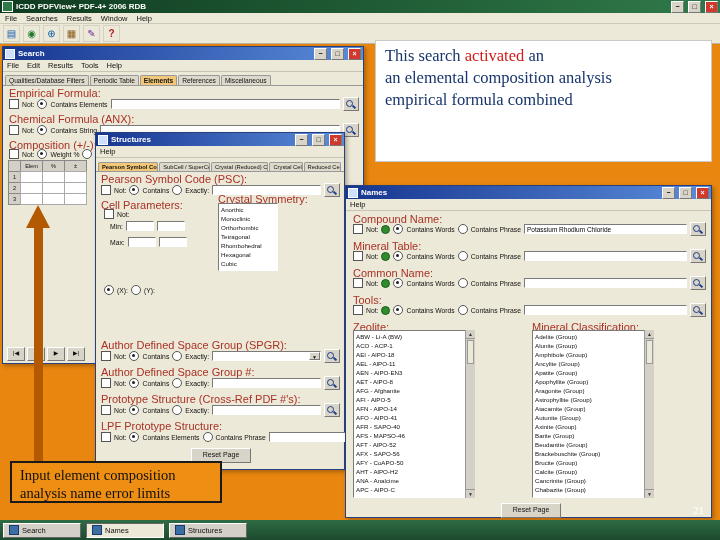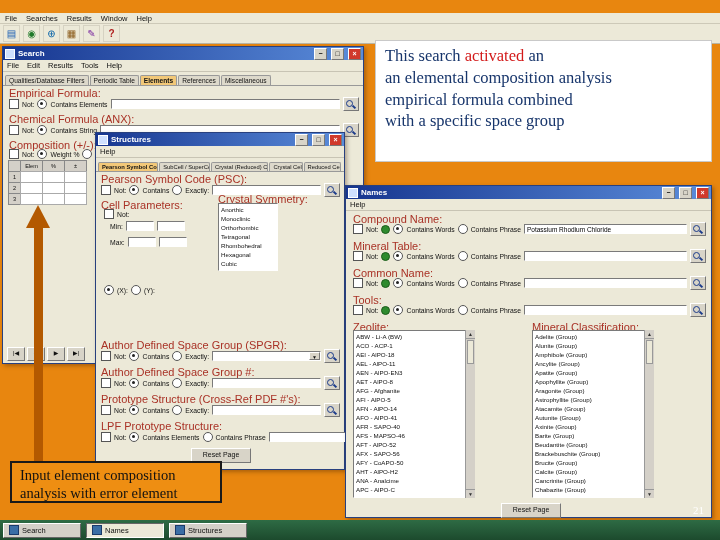--- a/index.html
+++ b/index.html
@@ -95,20 +95,28 @@
   .tbtn{height:15px;min-width:78px;background:#D4D0C8;border:1px solid;border-color:#fff #666 #666 #fff;
     font-size:7.5px;display:flex;align-items:center;gap:3px;padding:0 5px;box-sizing:border-box;}
   .tbtn.active{background:#ECE9D8;border-color:#666 #fff #fff #666;}
   .tico{width:8px;height:8px;background:#3A6EA5;border:1px solid #1a3a6a;flex:none;}
 </style>
 </head>
 <body>
 
 <div class="slide">
 
+  <div class="titlebar">
+    <div class="appicon"></div>
+    <span>ICDD PDFView+  PDF-4+ 2006 RDB</span>
+    <span class="sp"></span>
+    <div class="wbtn">−</div>
+    <div class="wbtn">□</div>
+    <div class="wbtn close">×</div>
+  </div>
   <div class="appmenu">
 
   <span>File</span>
       <span>Searches</span>
       <span>Results</span>
       <span>Window</span>
       <span>Help</span>
     </div>
   <div class="apptoolbar">
 
@@ -446,29 +454,28 @@
         <div class="dn">▼</div>
       </div>
 
     <div class="btn" style="left:155px;top:317px;width:58px;height:13px">Reset Page</div>
   </div>
 
   <div class="callout">
     <span>This search </span><span class="hl">activated</span><span> an</span>
     <div>an elemental composition analysis</div>
     <div>empirical formula combined</div>
-    <div>with a specific space group</div>
   </div>
 
   <div class="arrow-head"></div>
   <div class="arrow-shaft"></div>
 
   <div class="note">
     <div>Input element composition</div>
-    <div>analysis with error element</div>
+    <div>analysis name error limits</div>
   </div>
 
   <div class="pagenum">21</div>
 
   <div class="taskbar">
     <div class="tbtn">
       <div class="tico"></div>
       <span>Search</span>
     </div>
     <div class="tbtn active">

